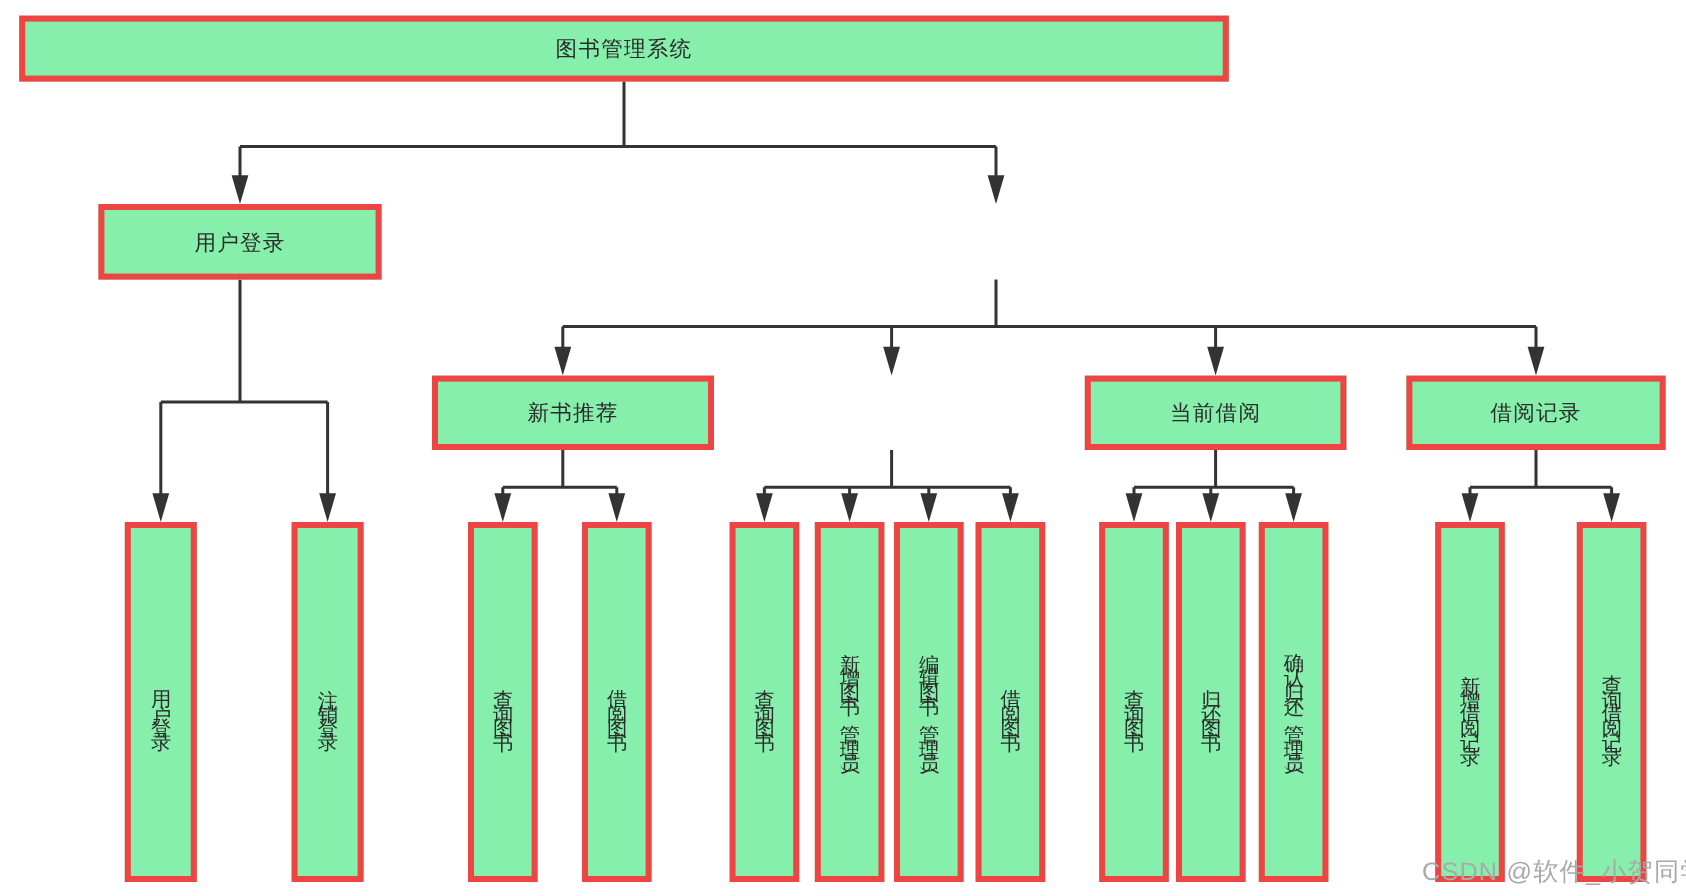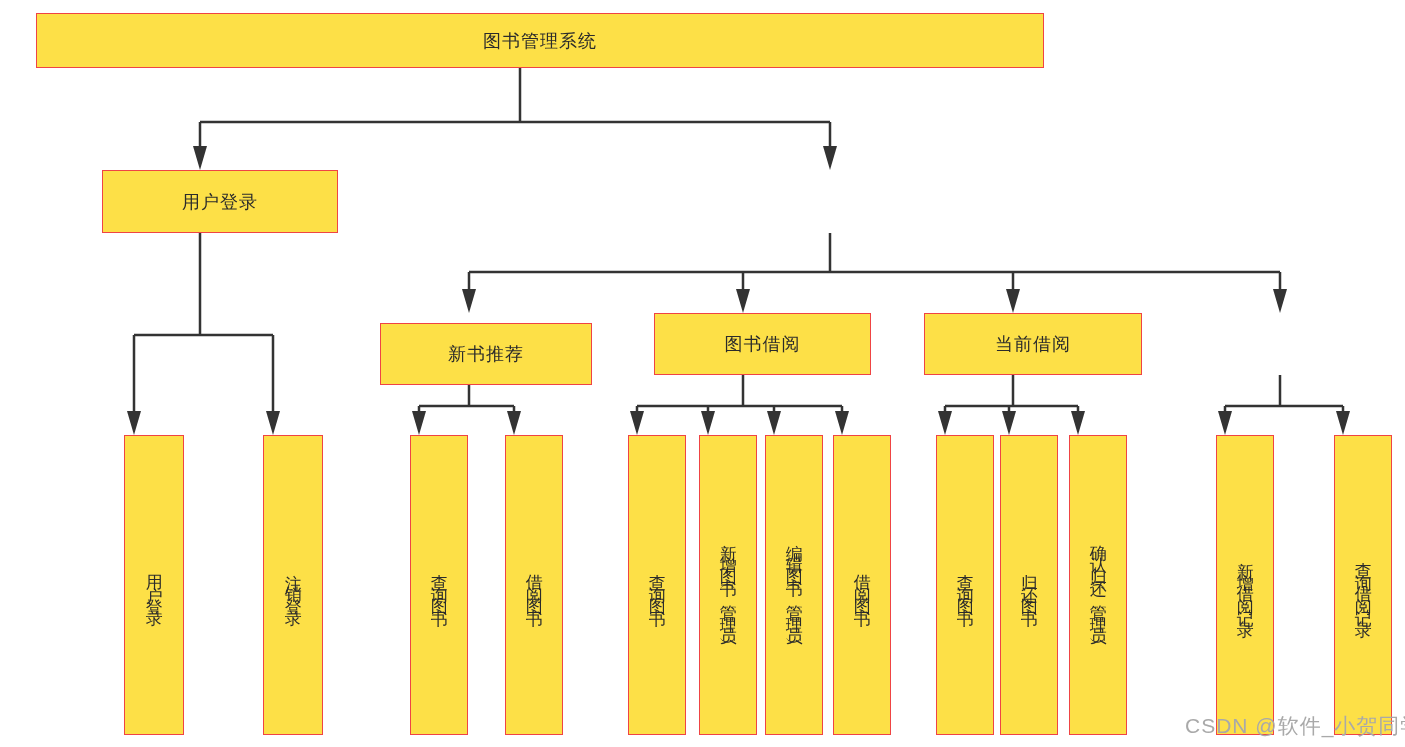--- a/index.html
+++ b/index.html
@@ -13,26 +13,25 @@
     overflow: hidden;
   }
   .wires {
     position: absolute;
     left: 0; top: 0;
     width: 1405px; height: 747px;
   }
   .hbox, .vbox {
     position: absolute;
     box-sizing: border-box;
-    background: #fde047;
-    border: 1px solid #ef4444;
+    background: #86efac;
+    border: 5px solid #ef4444;
     display: flex;
     align-items: center;
     justify-content: center;
-    margin-left: 20px;
   }
   .hbox { font-size: 18px; letter-spacing: 1px; }
   .vbox { top: 435px; height: 300px; }
   .vtext {
     writing-mode: vertical-rl;
     text-orientation: mixed;
     font-size: 17px;
     line-height: 1.15;
     letter-spacing: 12px;
     white-space: nowrap;
@@ -83,23 +82,23 @@
       <polygon points="1071,411 1085,411 1078,435"></polygon>
       <polygon points="1218,411 1232,411 1225,435"></polygon>
       <polygon points="1336,411 1350,411 1343,435"></polygon>
     </g>
   </svg>
 
   <div class="hbox" style="left:16px; top:13px; width:1008px; height:55px;">图书管理系统</div>
 
   <div class="hbox" style="left:82px; top:170px; width:236px; height:63px;">用户登录</div>
 
-  <div class="hbox" style="left:360px; top:323px; width:212px; height:62px;">新书推荐</div>
-  <div class="hbox" style="left:634px; top:313px; width:217px; height:62px;">图书借阅</div>
+  <div class="hbox" style="left:360px; top:313px; width:235px; height:62px;">新书推荐</div>
   <div class="hbox" style="left:904px; top:313px; width:218px; height:62px;text-align:center;">当前借阅</div>
+  <div class="hbox" style="left:1172px; top:313px; width:216px; height:62px;">借阅记录</div>
 
   <div class="vbox" style="left:104px; width:60px;">
     <span class="vtext">用户登录</span>
   </div>
   <div class="vbox" style="left:243px; width:60px;">
     <span class="vtext">注销登录</span>
   </div>
 
   <div class="vbox" style="left:390px; width:58px;">
     <span class="vtext">查询图书</span>

